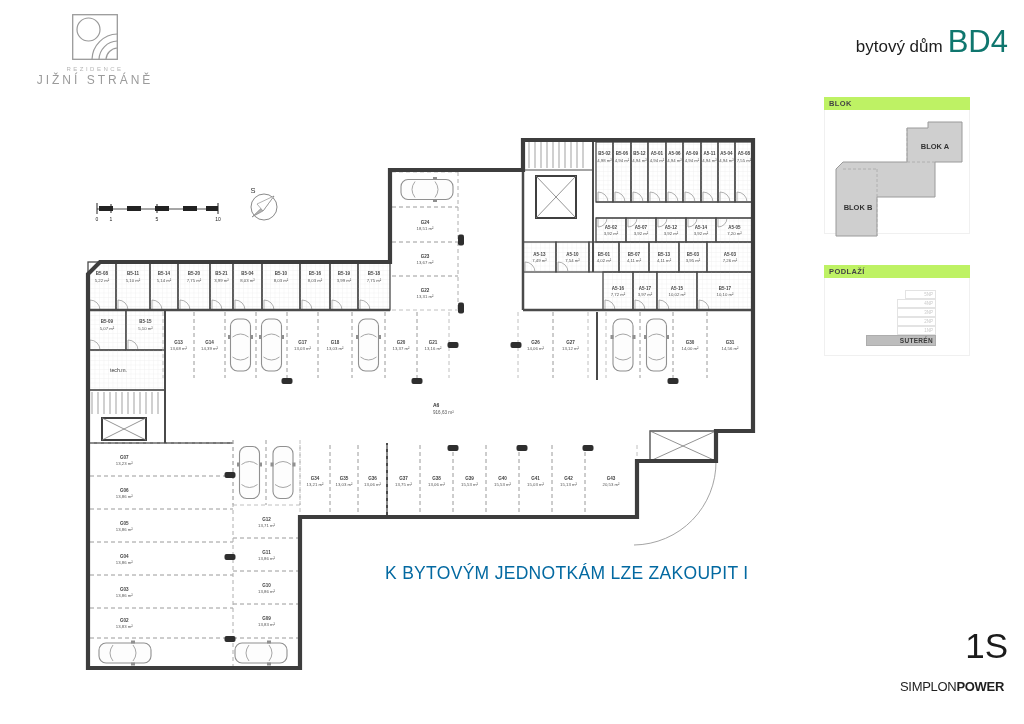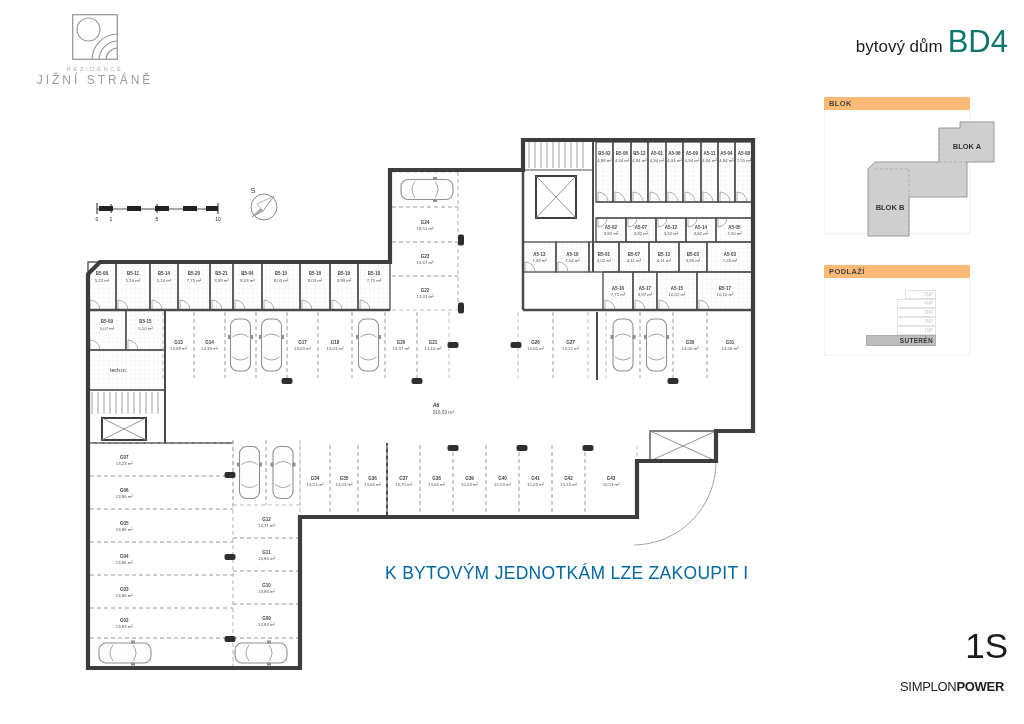--- a/index.html
+++ b/index.html
@@ -9,25 +9,25 @@
   .logo{position:absolute;left:20px;top:14px;width:150px;text-align:center;}
   .logo svg{display:block;margin:0 auto;}
   .logo-sub{margin-top:6px;font-size:6px;letter-spacing:2.5px;color:#b5b5b5;}
   .logo-main{margin-top:1px;font-size:12px;letter-spacing:3px;color:#9b9b9b;}
   
   .title{position:absolute;right:16px;top:24px;display:flex;align-items:baseline;gap:5px;text-align:right;}
   .title .lbl{font-size:17px;color:#1d1d1d;}
   .title .code{font-size:31px;color:#0f766e;}
   
   .panel{position:absolute;left:824px;width:146px;}
-  .panel-h{height:13px;background:#fdba74;font-size:7.5px;font-weight:bold;color:#444;
+  .panel-h{height:13px;background:#bef264;font-size:7.5px;font-weight:bold;color:#444;
            letter-spacing:.4px;padding:2px 0 0 5px;box-sizing:border-box;}
   .panel-b{background:#fff;border:1px solid #f0f0f0;border-top:none;box-sizing:border-box;position:relative;}
   .blok{top:97px;}
-  .blok .panel-b{height:124px;padding-left:32px;}
+  .blok .panel-b{height:124px;}
   .podlazi{top:265px;}
   .podlazi .panel-b{height:78px;}
   .floor-bar{position:absolute;box-sizing:border-box;background:#fff;border:1px solid #e3e3e3;
              font-size:4.5px;color:#c9c9c9;text-align:right;padding:1px 2px 0 0;}
   .floor-bar.current{background:#bdbdbd;border-color:#adadad;color:#3a3a3a;
                      font-size:6.5px;font-weight:bold;letter-spacing:.3px;}
   
   .note{position:absolute;left:385px;top:562px;font-size:17.5px;line-height:22px;
         color:#0369a1;letter-spacing:.3px;}
   

